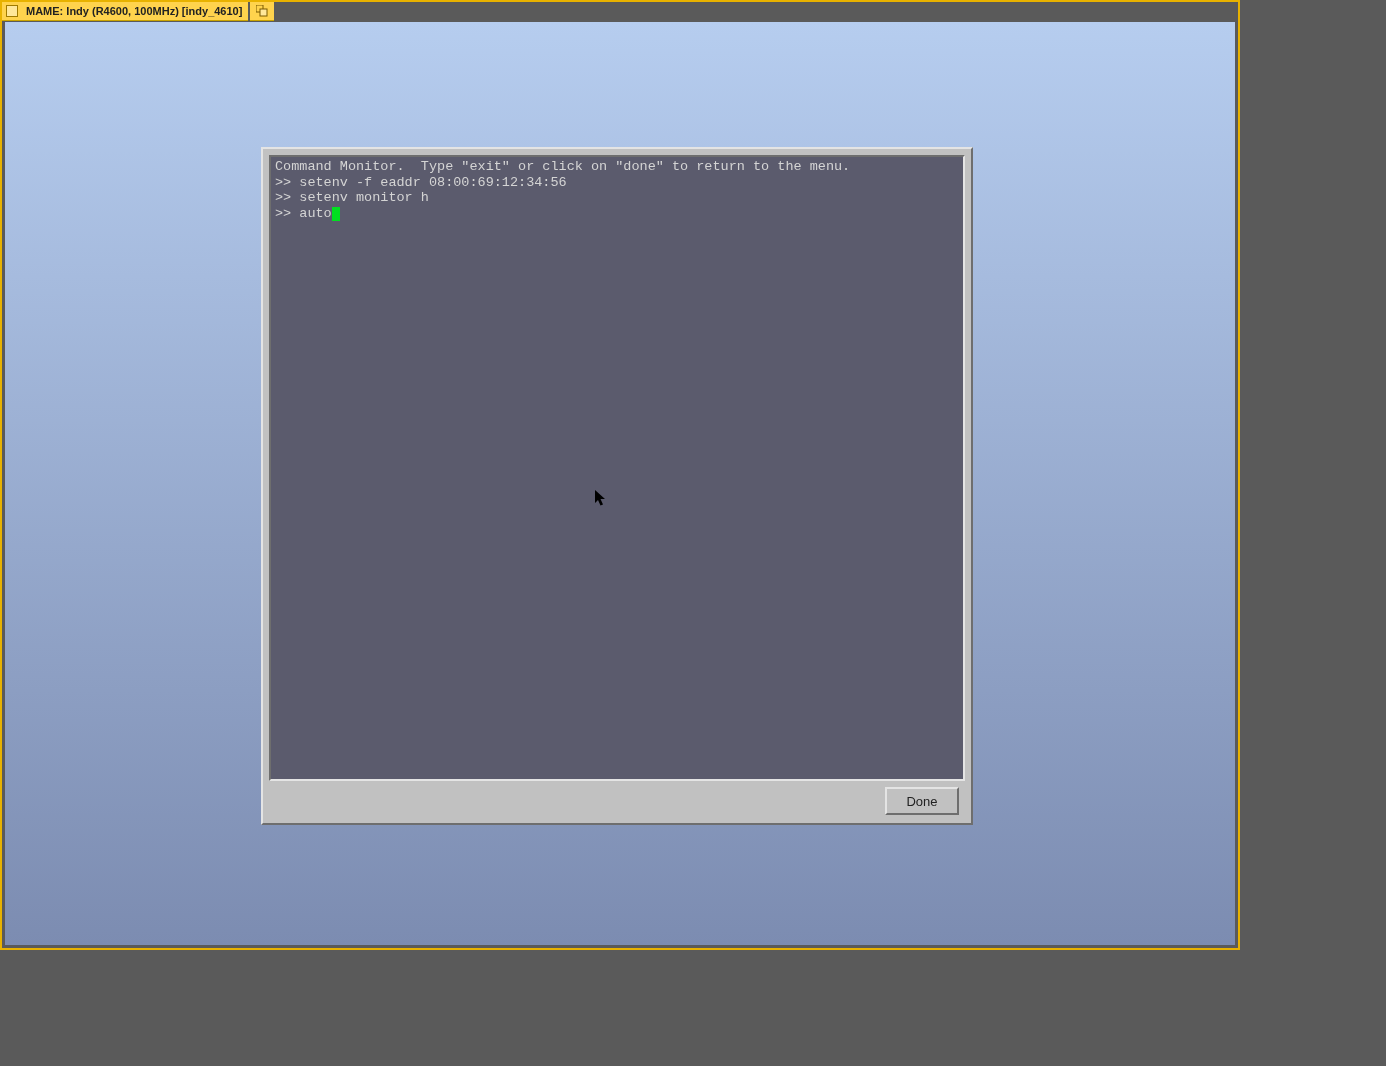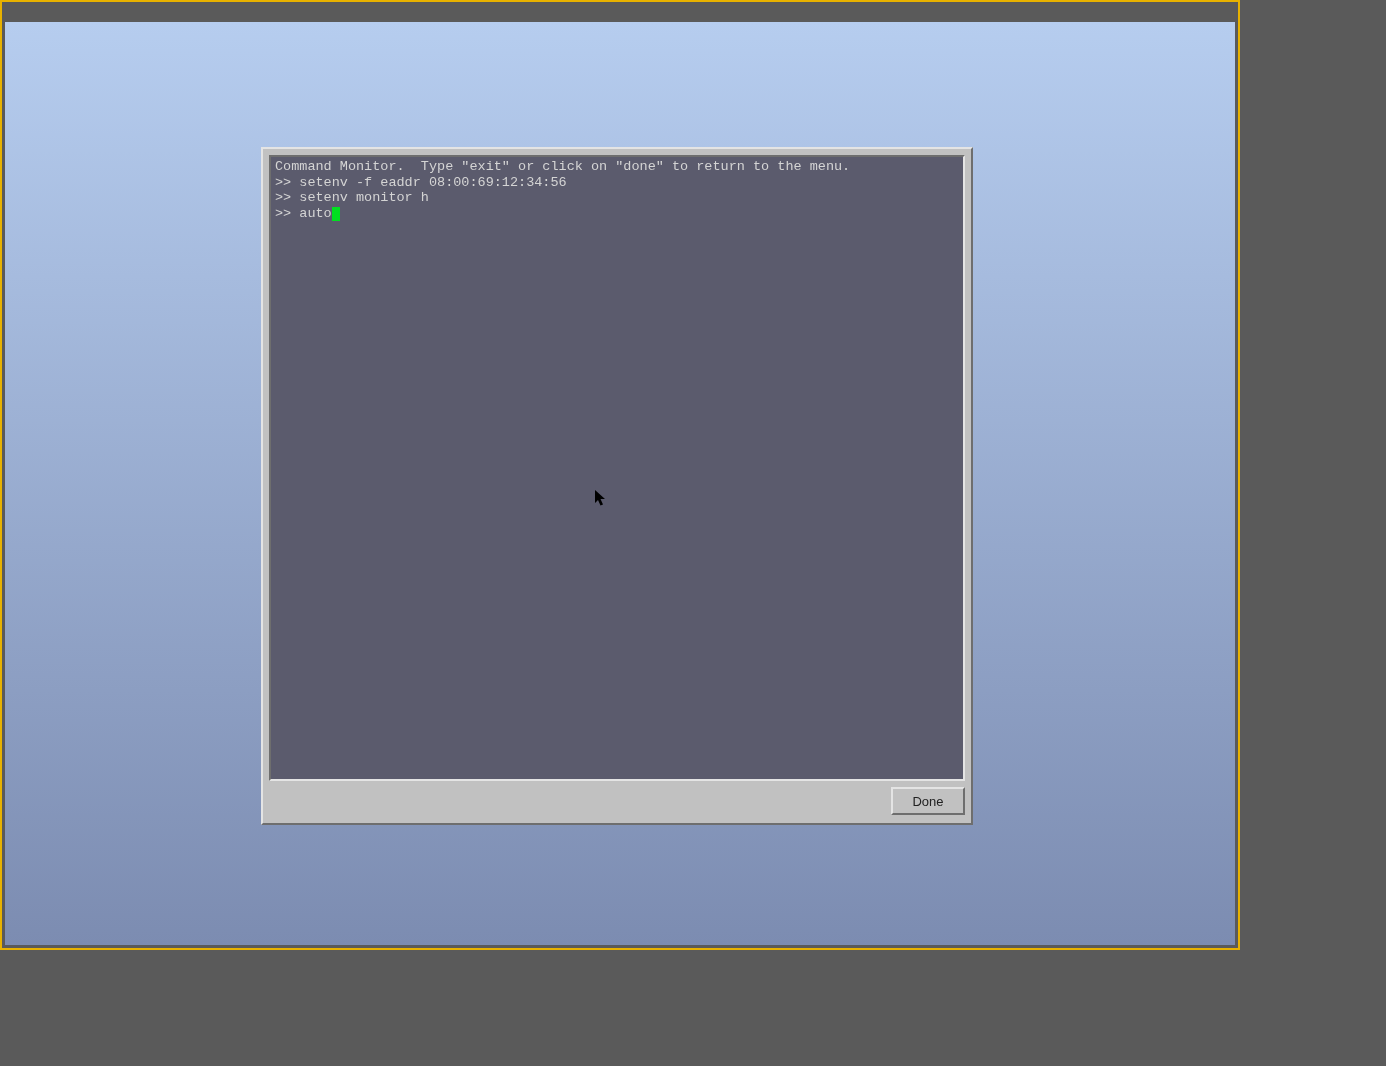--- a/index.html
+++ b/index.html
@@ -132,20 +132,21 @@
     border-left: 2px solid #e4e4e4;
     border-right: 2px solid #6e6e6e;
     border-bottom: 2px solid #6e6e6e;
     font-size: 13px;
     color: #222;
     display: flex;
     align-items: center;
     justify-content: center;
     cursor: pointer;
     user-select: none;
+    margin-right: 6px;
   }
 
   
   .cursor-pointer {
     position: absolute;
     left: 590px;
     top: 468px;
     width: 12px;
     height: 18px;
     pointer-events: none;
@@ -166,20 +167,32 @@
     top: 950px;
     right: 0;
     bottom: 0;
     background: #5a5a5a;
   }
 </style>
 </head>
 <body>
 
 <div class="mame-window">
+  <div class="titlebar-strip">
+    <div class="title-tab">
+      <span class="sq"></span>
+      <span>MAME: Indy (R4600, 100MHz) [indy_4610]</span>
+    </div>
+    <div class="tab-icons" id="tab-icons" style="left: 248px;">
+      <svg width="12" height="12" viewBox="0 0 12 12">
+        <rect x="0" y="0" width="7" height="7" fill="none" stroke="#7a5b00" stroke-width="1"></rect>
+        <rect x="4" y="4" width="7" height="7" fill="#ffe79a" stroke="#7a5b00" stroke-width="1"></rect>
+      </svg>
+    </div>
+  </div>
 
   <div class="sgi-screen">
 
     <div class="dlg">
       <div class="console" id="console"><span>Command Monitor.  Type "exit" or click on "done" to return to the menu.
 &gt;&gt; setenv -f eaddr 08:00:69:12:34:56
 &gt;&gt; setenv monitor h
 &gt;&gt; auto</span><span class="cursor"></span></div>
       <div class="dlg-footer">
         <div class="btn">Done</div>

